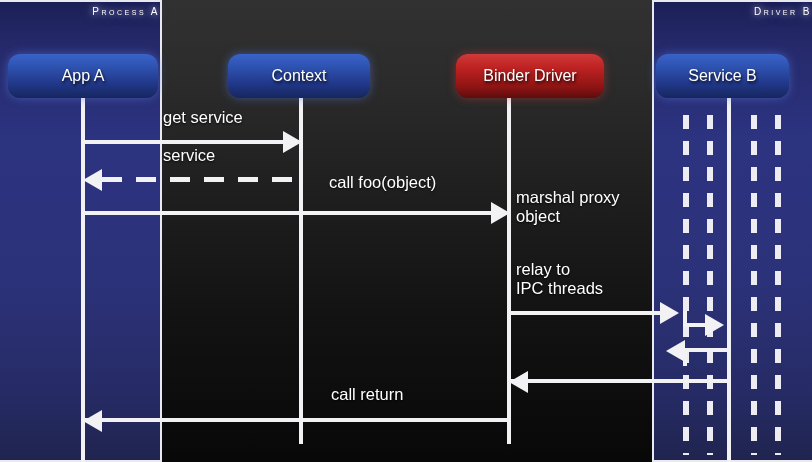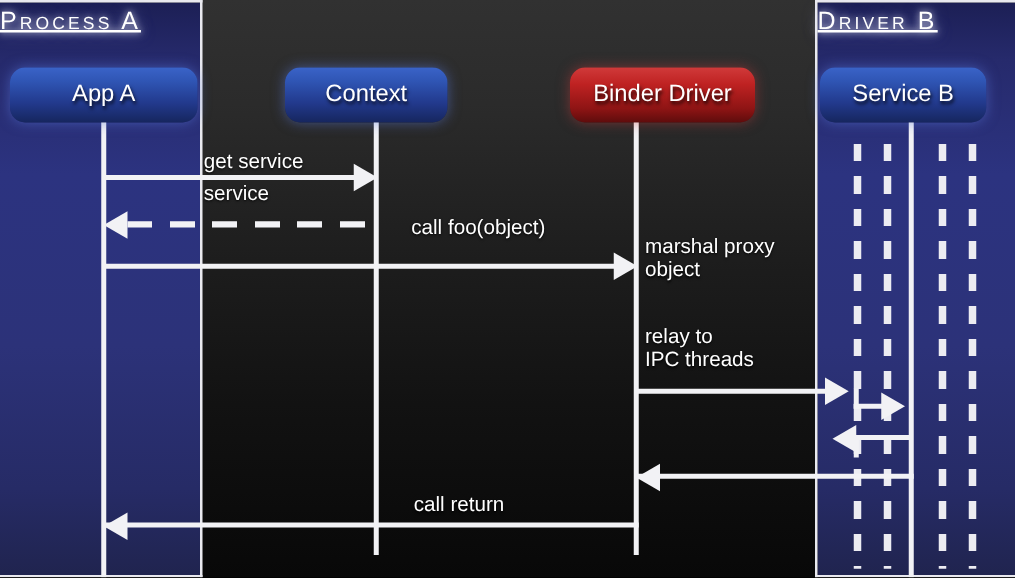--- a/index.html
+++ b/index.html
@@ -24,38 +24,37 @@
     border: 2px solid #e9e9ef;
     box-sizing: border-box;
   }
   #panel-a { left: 0; width: 162px; border-left: none; }
   #panel-b { left: 652px; width: 160px; border-right: none; }
   .process-title {
     position: absolute;
     top: 4px;
     left: 0;
     width: 100%;
-    text-align: left;
+    text-align: right;
     color: #ffffff;
-    font-size: 20px;
+    font-size: 10px;
     font-variant: small-caps;
     letter-spacing: 2.5px;
     text-shadow: 0 0 6px rgba(255,255,255,0.75), 0 0 12px rgba(180,190,255,0.5);
-    text-decoration: underline;
   }
   
   .head-box {
     position: absolute;
     height: 44px;
     border-radius: 12px;
     display: flex;
     align-items: center;
     justify-content: center;
     color: #ffffff;
-    font-size: 19px;
+    font-size: 16px;
     box-sizing: border-box;
     text-shadow: 1px 2px 3px rgba(0,0,0,0.85);
   }
   .head-blue {
     background: linear-gradient(to bottom, #3a63c8 0%, #2f55b4 25%, #22398c 65%, #16265e 100%);
     box-shadow: 0 0 10px rgba(90,120,220,0.55);
   }
   .head-red {
     background: linear-gradient(to bottom, #d03a3a 0%, #bf2222 30%, #8e1414 75%, #5e0c0c 100%);
     box-shadow: 0 0 10px rgba(200,60,60,0.5);
@@ -134,33 +133,33 @@
   <div class="thread-dash" style="left:775px; top:115px; height:340px;"></div>
 
   <div class="lifeline" style="left:81px;  top:96px;  height:366px;"></div>
   <div class="lifeline" style="left:299px; top:96px;  height:348px;"></div>
   <div class="lifeline" style="left:507px; top:96px;  height:348px;"></div>
   <div class="lifeline" style="left:727px; top:96px;  height:366px;"></div>
 
   <div class="head-box head-blue" style="left:8px;   top:54px; width:150px;">
     <span>App A</span>
   </div>
-  <div class="head-box head-blue" style="left:228px; top:54px; width:130px;">
+  <div class="head-box head-blue" style="left:228px; top:54px; width:142px;">
     <span>Context</span>
   </div>
   <div class="head-box head-red" style="left:434px; top:54px; width:148px;">
     <span>Binder Driver</span>
   </div>
   <div class="head-box head-blue" style="left:656px; top:54px; width:133px;">
     <span>Service B</span>
   </div>
 
   <div class="hline" style="left:83px; top:140px; width:202px;"></div>
   <div class="arrow arrow-right" style="left:283px; top:131px;"></div>
-  <div class="msg" style="left:163px; top:120px;">get service</div>
+  <div class="msg" style="left:163px; top:108px;">get service</div>
 
   <div class="dashline" style="left:102px; top:177px; width:200px;"></div>
   <div class="arrow arrow-left" style="left:83px; top:169px;"></div>
   <div class="msg" style="left:163px; top:146px;">service</div>
 
   <div class="hline" style="left:83px; top:211px; width:410px;"></div>
   <div class="arrow arrow-right" style="left:491px; top:202px;"></div>
   <div class="msg" style="left:329px; top:173px;">call foo(object)</div>
 
   <div class="msg" style="left:516px; top:260px;">relay to
@@ -177,15 +176,15 @@
   <div class="arrow arrow-right" style="left:705px; top:314px;"></div>
 
   <div class="hline" style="left:683px; top:348px; width:46px;"></div>
   <div class="arrow arrow-left" style="left:666px; top:340px;"></div>
   <div class="vline" style="left:683px; top:348px; height:18px;"></div>
   <div class="hline" style="left:509px; top:379px; width:222px;"></div>
   <div class="arrow arrow-left" style="left:509px; top:371px;"></div>
 
   <div class="hline" style="left:83px; top:418px; width:428px;"></div>
   <div class="arrow arrow-left" style="left:83px; top:410px;"></div>
-  <div class="msg" style="left:331px; top:395px;">call return</div>
+  <div class="msg" style="left:331px; top:385px;">call return</div>
 
 </div>
 
 </body></html>

